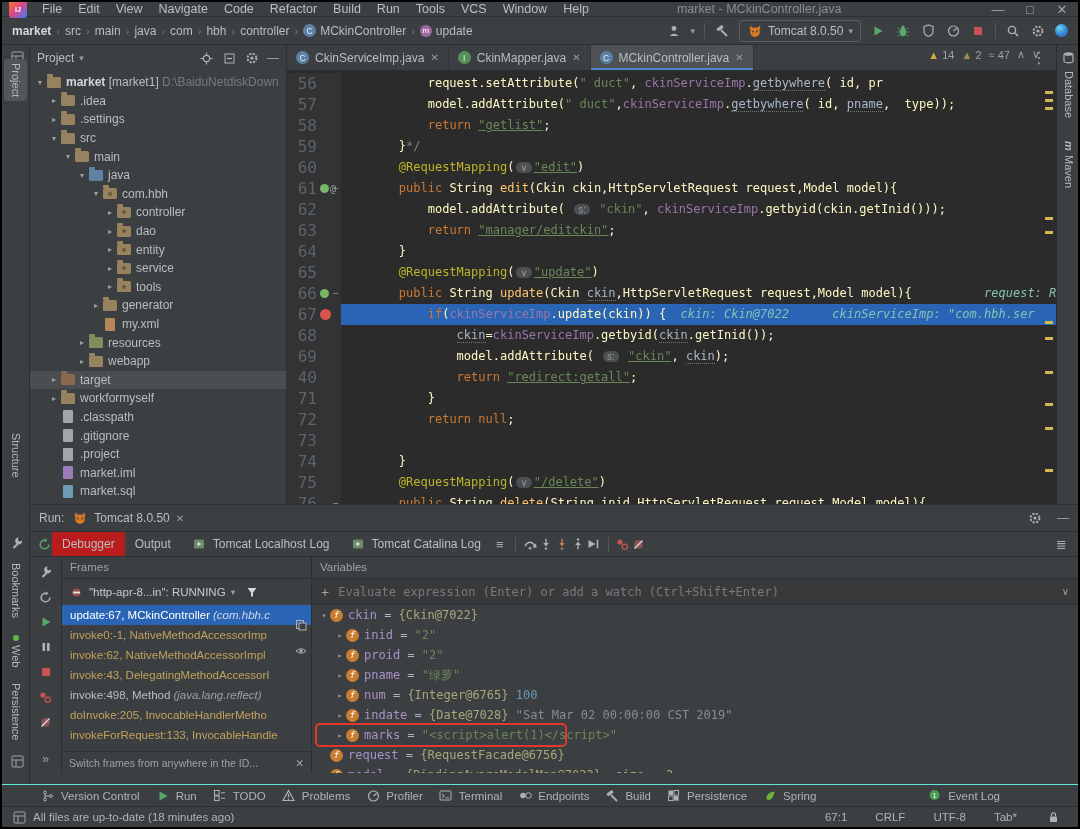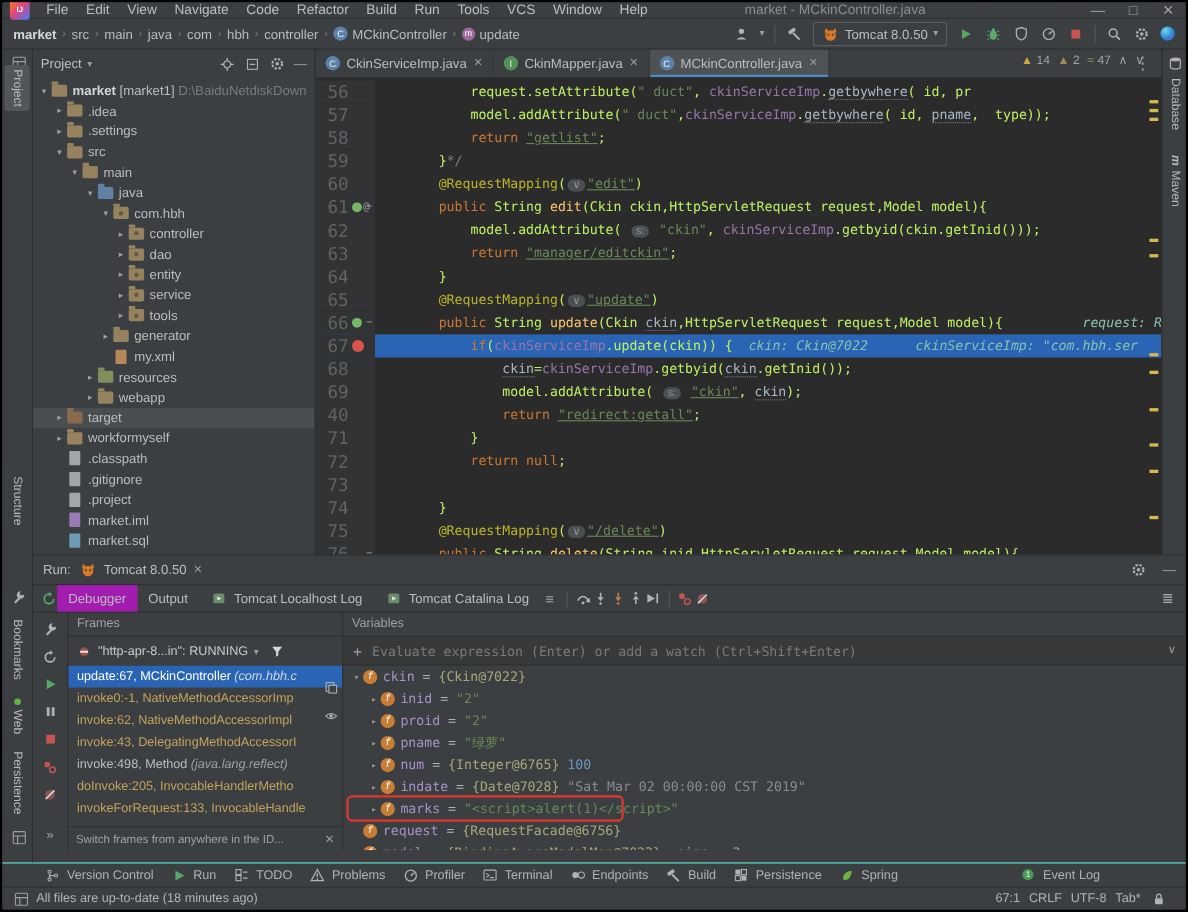--- a/index.html
+++ b/index.html
@@ -62,39 +62,39 @@
 .tclose{color:#9a9da0;font-size:10px}
 .tabsmore{margin-left:auto;padding:0 9px;color:#9a9da0;display:flex;align-items:center}
 .codewrap{flex:1;position:relative;overflow:hidden;font-family:"DejaVu Sans Mono",monospace;font-size:12px;line-height:21px;padding-top:2px}
 .line{display:flex;height:21px;white-space:pre}
 .line.cur{background:#2a65b5}
 .gut{width:54px;flex:none;background:#313335;position:relative}
 .lnum{position:absolute;left:0;top:0;width:30px;text-align:right;color:#606366;font-size:16px;line-height:21px}
 .gicons{position:absolute;left:33px;top:0;height:21px;display:flex;align-items:center;gap:1px}
 .gfold{position:absolute;left:46px;top:0;height:21px;width:8px;color:#9da0a2;font-size:9px;display:flex;align-items:center}
 .ltext{flex:1;overflow:hidden}
-.kw{color:#cc7832}.str{color:#6a8759}.ann{color:#bbb529}.fld{color:#9876aa}.mth{color:#ffc66b}.pl{color:#bef264}.cm{color:#808080}
+.kw{color:#cc7832}.str{color:#6a8759}.ann{color:#bbb529}.fld{color:#9876aa}.mth{color:#ffc66b}.pl{color:#fef9c3}.cm{color:#808080}
 .stru{color:#6a8759;text-decoration:underline}
 .plu{color:#a9b7c6;border-bottom:1px dotted #777}
 .dbg{color:#87c1b5;font-style:italic}
 .chip{background:#4c5052;color:#949799;border-radius:6px;font-size:10px;padding:0 4px;margin:0 2px;font-family:"Liberation Sans",sans-serif}
 .sdot{width:9px;height:9px;border-radius:50%;background:#77b767;display:inline-block}
 .gat{color:#9a9da0;font-size:10px}
 .bpdot{width:11px;height:11px;border-radius:50%;background:#d9544d;display:inline-block}
 .inspect{position:absolute;top:3px;right:16px;display:flex;gap:7px;align-items:center;font-size:11px;color:#9fa2a5;z-index:3}
 .iw{color:#d0a93e}.iw2{color:#9a8c52}.iw3{color:#88996a}
 .tick{position:absolute;right:3px;width:8px;height:3px;background:#d5b94d;z-index:2}
 
 .runp{height:269px;border-top:1px solid #2d2f30;display:flex;flex-direction:column;flex:none;min-width:0}
 .runhead{height:26px;display:flex;align-items:center;padding:0 9px;gap:8px;flex:none;font-size:12px;color:#bbbdbf}
 .runtab{display:flex;align-items:center;gap:6px}
 .rhright{margin-left:auto;display:flex;gap:14px;align-items:center;color:#9fa2a5}
 .dbgbar{height:26px;display:flex;align-items:center;border-top:1px solid #2d2f30;border-bottom:1px solid #2d2f30;padding:0 6px;flex:none}
 .dtab{padding:0 10px;font-size:12px;color:#bbbdbf;height:100%;display:flex;align-items:center;gap:6px;white-space:nowrap}
-.dtab.active{background:#a21caf}
+.dtab.active{background:#b91c1c}
 .dsep{width:1px;height:15px;background:#55585a;margin:0 6px}
 .dico{color:#a9acae;font-size:13px;padding:0 5px}
 .dbody{flex:1;display:flex;min-height:0}
 .dleft{width:32px;border-right:1px solid #2d2f30;display:flex;flex-direction:column;align-items:center;padding:7px 0;gap:9px;flex:none}
 .dmore{margin-top:auto;color:#9fa2a5;font-size:12px}
 .frames{width:250px;border-right:1px solid #2d2f30;display:flex;flex-direction:column;position:relative;flex:none;overflow:hidden}
 .fhead,.vhead{height:22px;line-height:21px;padding:0 8px;font-size:11.5px;color:#9fa2a5;border-bottom:1px solid #2d2f30;flex:none}
 .fbar{height:26px;display:flex;align-items:center;padding:0 6px;gap:5px;font-size:11.5px;color:#c8cacb;flex:none;white-space:nowrap;overflow:hidden}
 .flist{flex:1;overflow:hidden;font-size:11.5px}
 .frow{height:20px;display:flex;align-items:center;padding:0 8px;white-space:nowrap;color:#bbbdbf;overflow:hidden}
@@ -115,21 +115,21 @@
 .vico{width:13px;height:13px;border-radius:50%;background:#c77d33;color:#fff;font-size:9px;font-style:italic;display:inline-flex;align-items:center;justify-content:center;flex:none;margin-right:5px}
 .vname{color:#a791c9}
 .veq{color:#a9b7c6}
 .vo{color:#a8a77a}.vs{color:#6a8759}.vn{color:#6897bb}.vd{color:#8a8d90}
 .redbox{position:absolute;border:2px solid #e0382e;border-radius:5px;pointer-events:none;z-index:4}
 
 .sbar1{height:22px;border-top:1px solid #5eead4;display:flex;align-items:center;padding-left:38px;flex:none;font-size:11.5px;color:#b0b3b5}
 .sitem{display:flex;align-items:center;gap:5px;margin-right:15px;white-space:nowrap}
 .evlog{margin-left:auto;margin-right:78px;display:flex;gap:6px;align-items:center;white-space:nowrap}
 .sbar2{height:21px;display:flex;align-items:center;padding:0 9px;font-size:11.5px;color:#b0b3b5;border-top:1px solid #2d2f30;flex:none}
-.sright{margin-left:auto;display:flex;gap:8px;align-items:center;margin-right:8px}
+.sright{margin-left:auto;display:flex;gap:28px;align-items:center;margin-right:8px}
 </style>
 </head>
 <body>
 
 <div class="app">
 
   <div class="titlebar">
     <div class="logo">IJ</div>
     <div class="menu" id="menu">
         <span>File</span>

